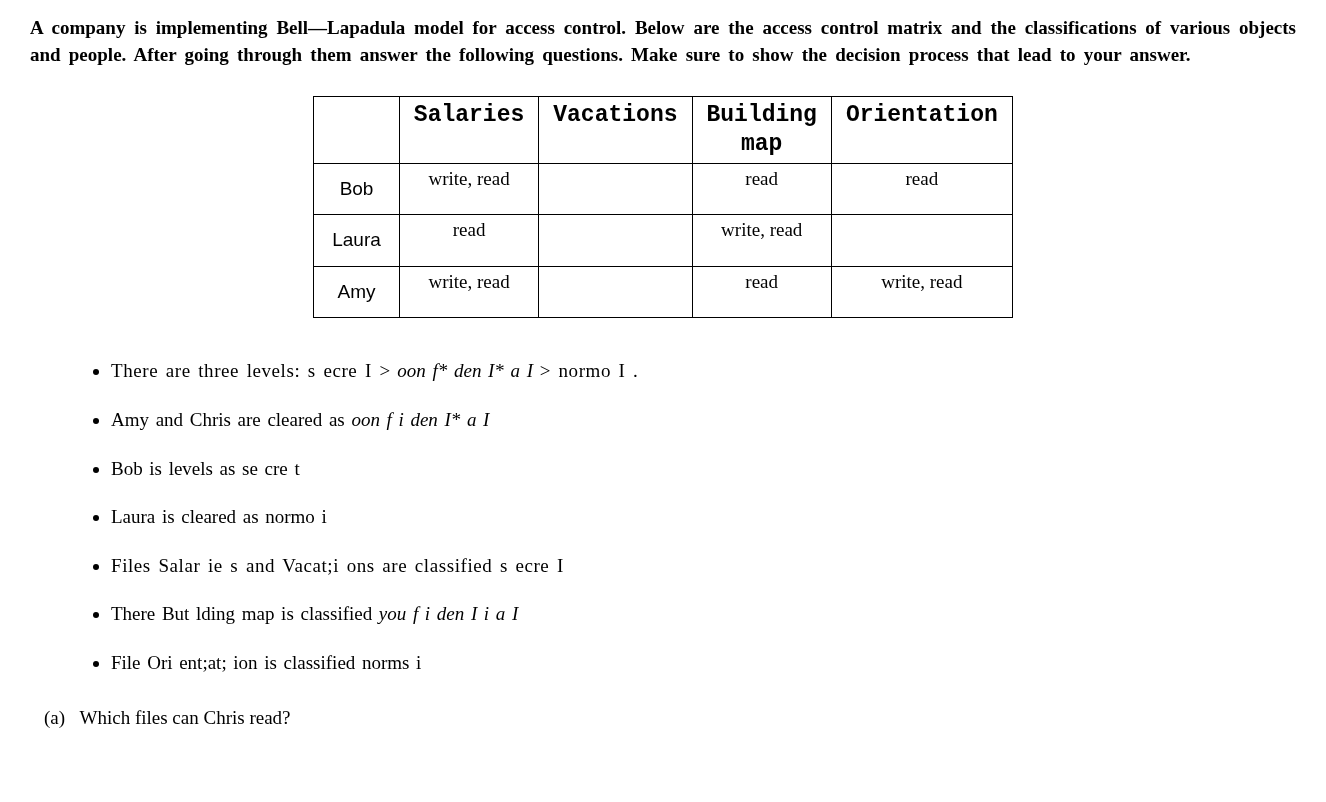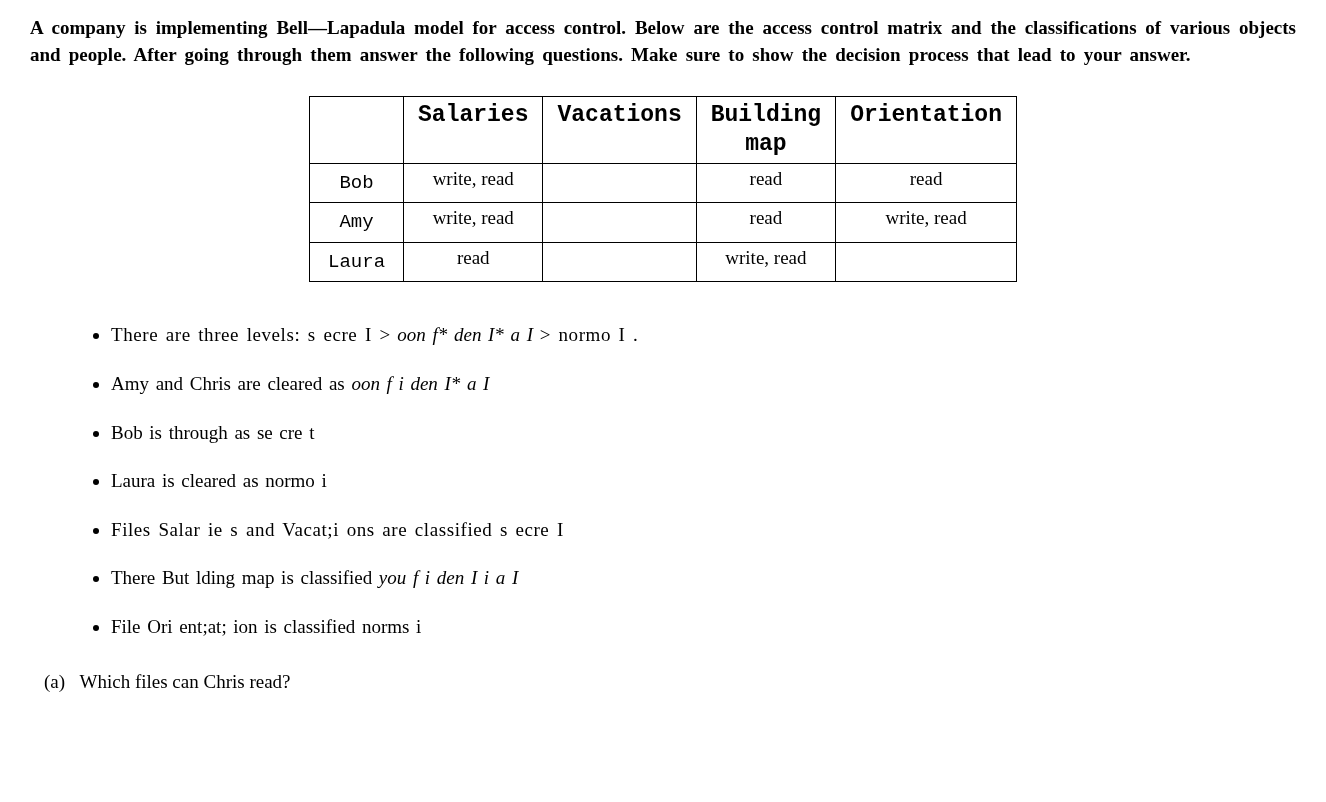--- a/index.html
+++ b/index.html
@@ -38,23 +38,23 @@
       white-space: nowrap;
     }
     th {
       font-family: 'Courier New', monospace;
       font-weight: bold;
       font-size: 23px;
       padding: 4px 14px;
       line-height: 1.25;
     }
     td.rowhead {
-      font-family: Liberation Mono, monospace;
+      font-family: Liberation Sans, sans-serif;
       text-align: center;
-      padding: 6px 18px;
+      padding: 12px 18px;
       margin-top: 8px;
     }
     .corner {
       border-top: 1px solid #000;
       border-left: 1px solid #000;
     }
     ul.rules {
       list-style: disc;
       padding-left: 48px;
       margin-bottom: 28px;
@@ -102,46 +102,46 @@
       <th>Orientation</th>
     </tr>
     <tr>
       <td class="rowhead">Bob</td>
       <td>write, read</td>
       <td></td>
       <td>read</td>
       <td>read</td>
     </tr>
     <tr>
+      <td class="rowhead">Laura</td>
+      <td>read</td>
+      <td></td>
+      <td>write, read</td>
+      <td></td>
+    </tr>
+    <tr>
       <td class="rowhead">Amy</td>
       <td>write, read</td>
       <td></td>
       <td>read</td>
       <td>write, read</td>
-    </tr>
-    <tr>
-      <td class="rowhead">Laura</td>
-      <td>read</td>
-      <td></td>
-      <td>write, read</td>
-      <td></td>
     </tr>
   </tbody>
     </table>
 </div>
 
 <ul class="rules">
   <li>
     <span class="spaced">There are three levels:  s ecre I  &gt;</span><em class="ital"> oon f* den I* a I </em><span class="spaced">&gt;    normo I .</span>
   </li>
   <li>
     <span>Amy and Chris are cleared as </span><em class="ital">oon f i den I* a I</em>
   </li>
   <li>
-    <span>Bob is through as se cre t</span>
+    <span>Bob is levels as se cre t</span>
   </li>
   <li>
     <span>Laura is cleared as normo i</span>
   </li>
   <li>
     <span class="spaced">Files Salar ie s and Vacat;i ons are classified  s ecre I</span>
   </li>
   <li>
     <span>There But lding map is classified </span><em class="ital">you f i den I i a I</em>
   </li>

